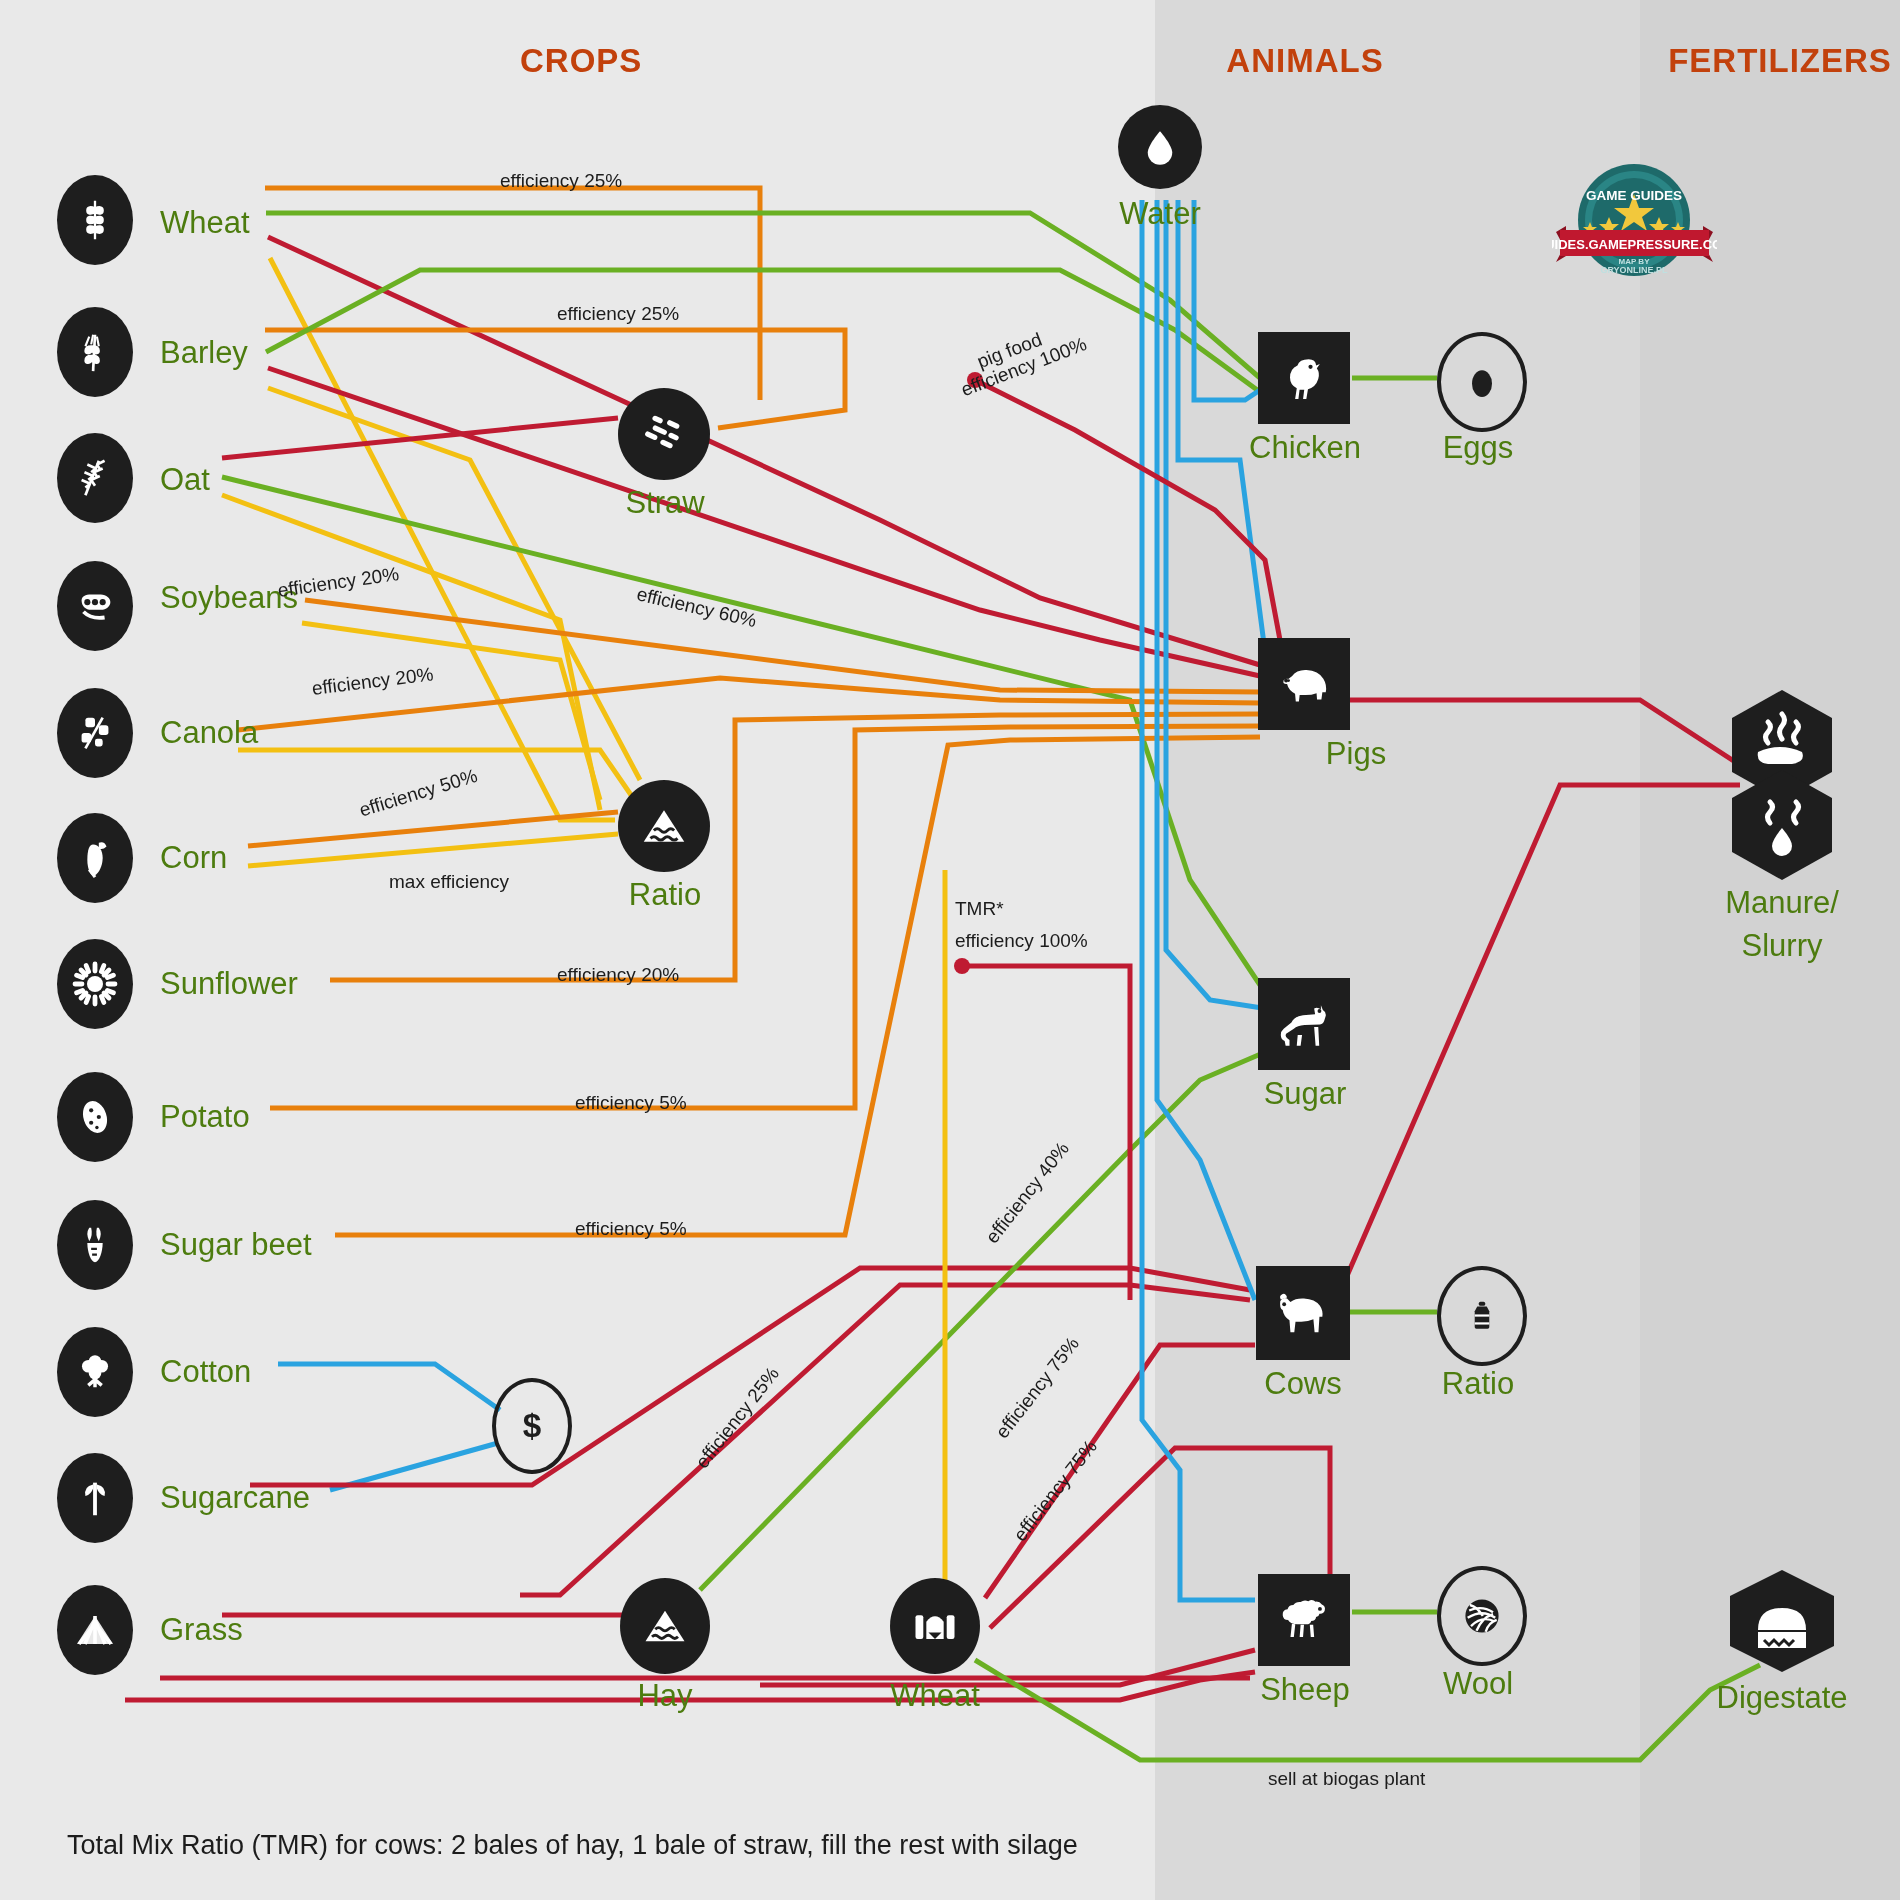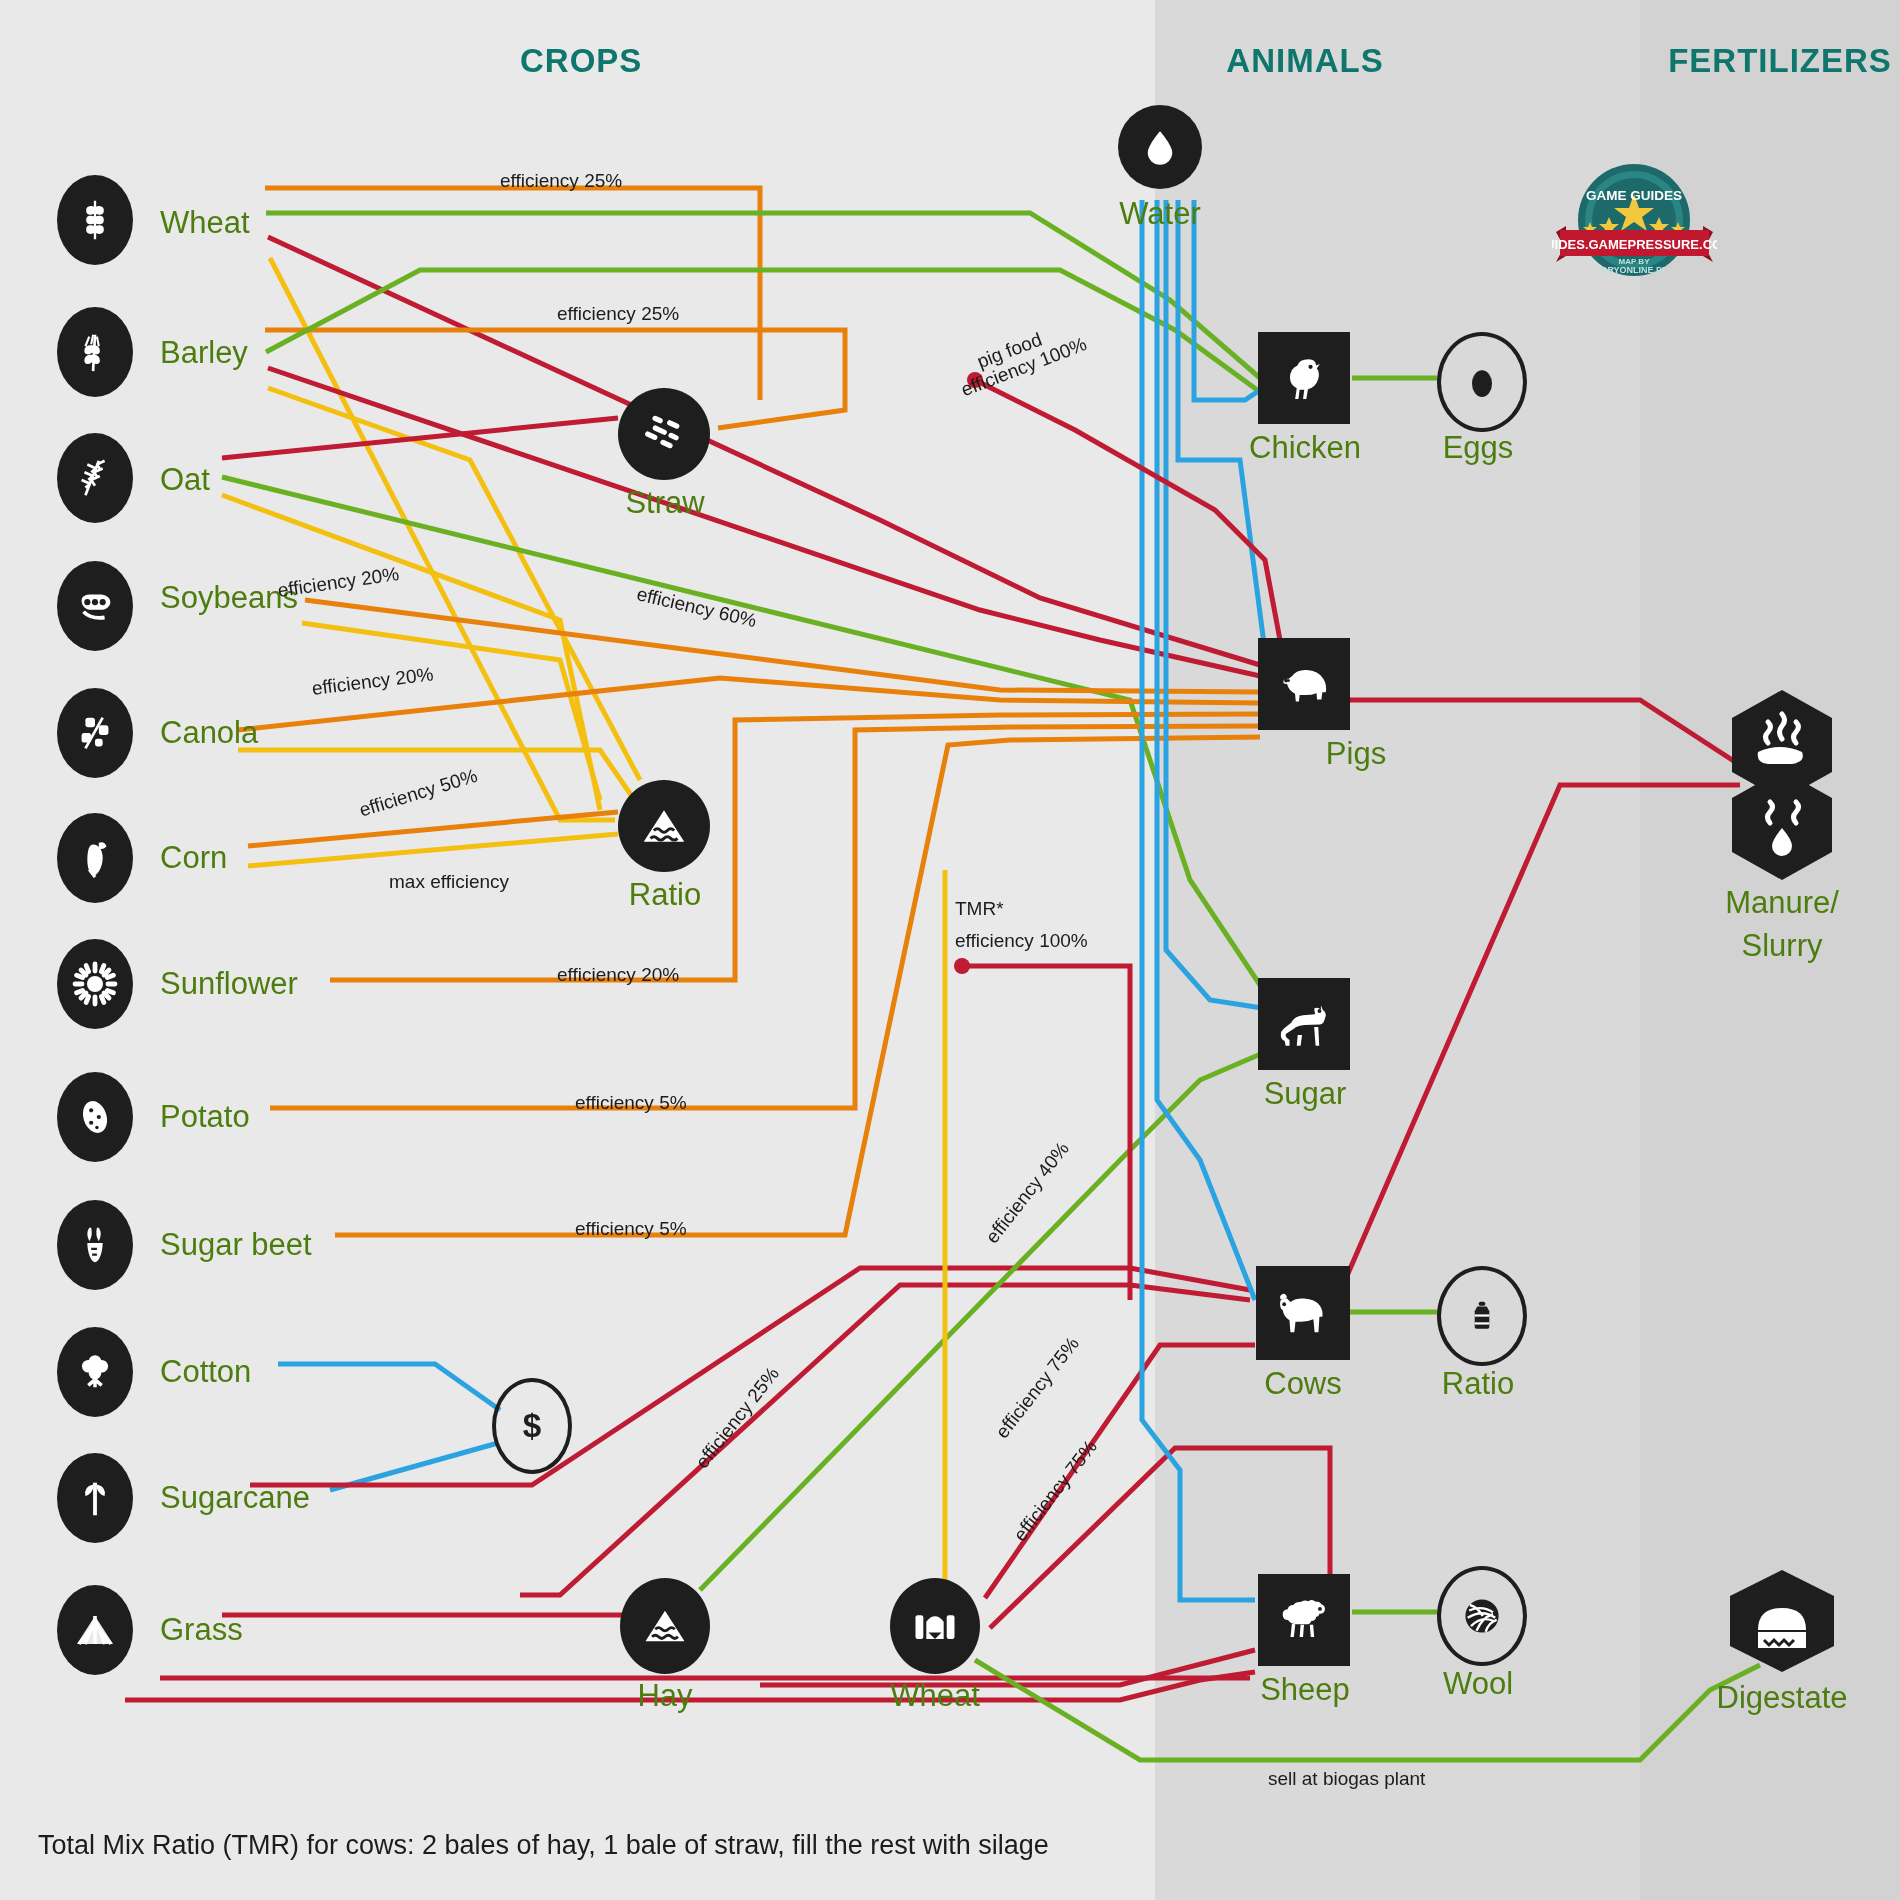--- a/index.html
+++ b/index.html
@@ -3,30 +3,30 @@
 <meta charset="utf-8">
 <style>
   html,body{margin:0;padding:0;background:#fff;}
   #root{position:relative;width:1900px;height:1900px;overflow:hidden;
         font-family:"Liberation Sans","DejaVu Sans",sans-serif;}
   .band{position:absolute;top:0;height:1900px;}
   #band-crops{left:0;width:1155px;background:#e9e9e9;}
   #band-animals{left:1155px;width:485px;background:#d9d9d9;}
   #band-fert{left:1640px;width:260px;background:#d2d2d2;}
   svg#wires{position:absolute;left:0;top:0;width:1900px;height:1900px;}
-  .hdr{position:absolute;font-weight:bold;font-size:33px;letter-spacing:1px;color:#0f766e;
+  .hdr{position:absolute;font-weight:bold;font-size:33px;letter-spacing:1px;color:#c2410c;
        font-family:"Liberation Sans",sans-serif;}
   .node{position:absolute;}
   .ic{position:absolute;background:#1e1e1e;display:flex;align-items:center;justify-content:center;}
   .ic.circle{border-radius:50%;}
   .ic.ring{background:none;border:4px solid #1e1e1e;border-radius:50%;}
   .lbl{position:absolute;font-size:31px;color:#4d7c0f;white-space:nowrap;}
   .lbl.ctr{text-align:center;transform:translateX(-50%);}
   .elbl{position:absolute;font-size:19px;color:#1c1c1c;white-space:nowrap;}
-  .caption{position:absolute;font-size:27px;color:#1c1c1c;}
+  .caption{position:absolute;font-size:27px;color:#1c1c1c;margin-left:29px;}
   svg.gl{display:block;}
   .badge{position:absolute;}
 </style>
 </head>
 <body>
 
 <div id="root">
 
   <div class="band" id="band-crops"></div>
   <div class="band" id="band-animals"></div>

